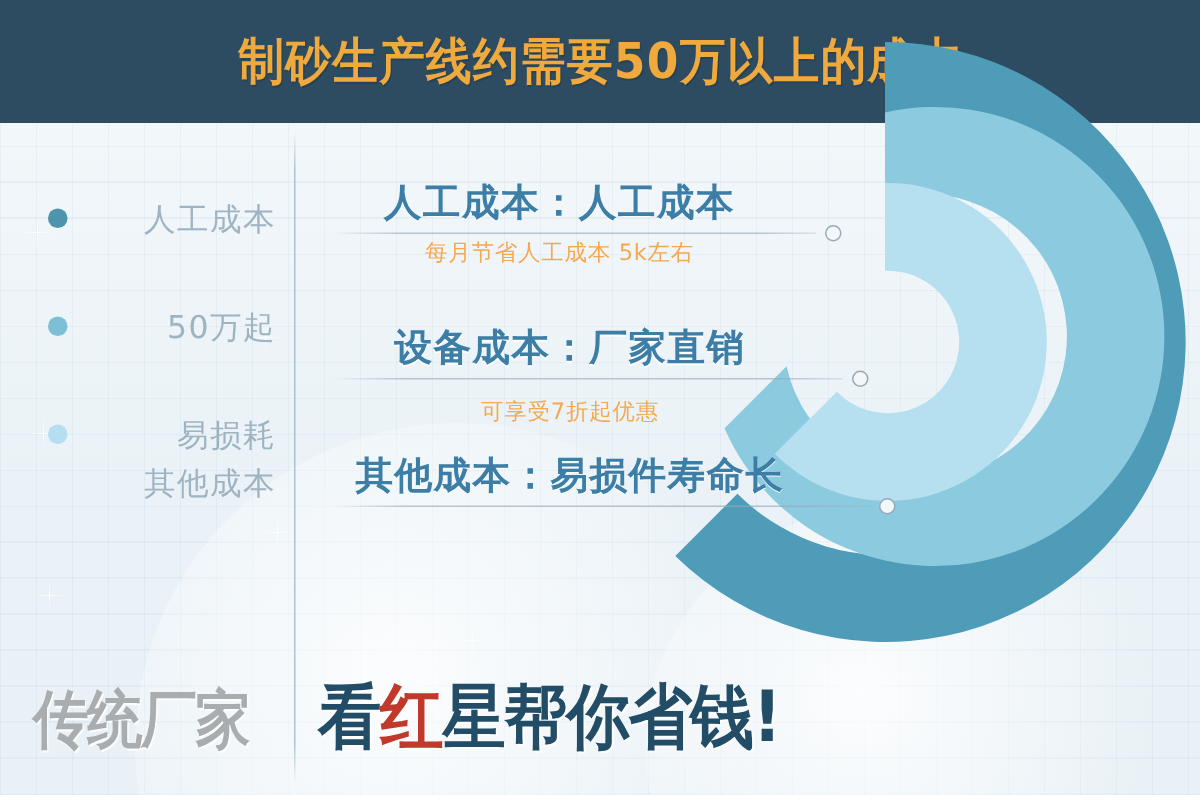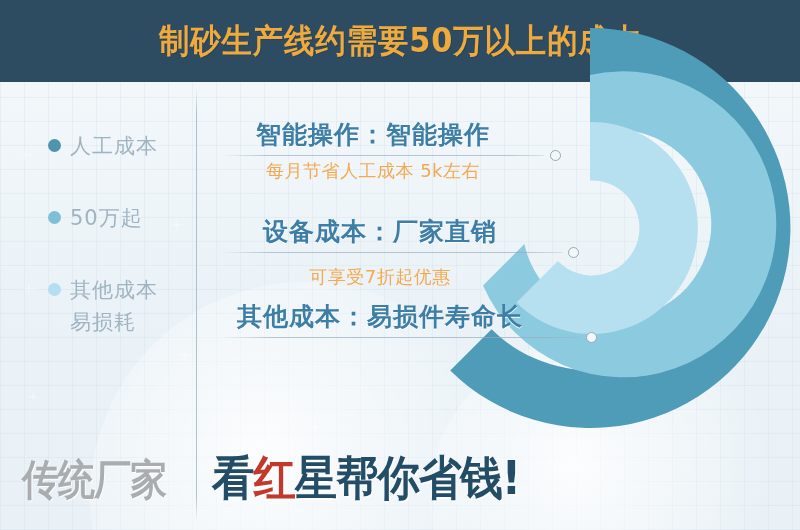--- a/index.html
+++ b/index.html
@@ -59,21 +59,21 @@
   }
 
   
   .divider {
     position:absolute; left:196px; top:88px; width:1px; height:434px;
     background:linear-gradient(180deg, rgba(150,175,192,0) 0%, rgba(150,175,192,0.75) 6%, rgba(150,175,192,0.75) 94%, rgba(150,175,192,0) 100%);
   }
 
   
   .sidebar {
-    position:absolute; left:40px; top:130px; width:160px;
+    position:absolute; left:24px; top:130px; width:160px;text-align:right;
   }
   .side-item { position:relative; margin-bottom:40px; padding-left:30px; }
   .side-dot {
     position:absolute; left:8px; top:9px;
     width:13px; height:13px; border-radius:50%;
   }
   .side-dot.d1 { background:#4e94ac; }
   .side-dot.d2 { background:#7dc0d6; }
   .side-dot.d3 { background:#b5def0; }
   .side-line {
@@ -94,21 +94,21 @@
     position:relative;
     height:1px; margin:4px 0 3px 12px;
     background:linear-gradient(90deg, rgba(150,170,185,0) 0%, rgba(150,170,185,0.65) 14%, rgba(150,170,185,0.65) 88%, rgba(150,170,185,0.25) 100%);
   }
   .mi-circle {
     position:absolute; right:-17px; top:-5px;
     width:11px; height:11px; border-radius:50%;
     border:1.6px solid #9aa9b4; background:#f2f7fa;
   }
   .mi-sub {
-    font-size:18px; color:#f5a94f; letter-spacing:0.5px;
+    font-size:15px; color:#f5a94f; letter-spacing:0.5px;
     text-align:center; white-space:nowrap;
   }
   .item1 .mi-head, .item1 .mi-sub { padding-right:14px; }
   .item2 .mi-head, .item2 .mi-sub { padding-right:0px;margin-top:12px; }
   .item3 .mi-head, .item3 .mi-sub { padding-right:0px; }
   .item2 .mi-rule { margin-right:-12px; }
   .item3 .mi-rule { margin-right:-30px; }
   .item1 .mi-rule { margin-right:6px; }
 
   
@@ -194,30 +194,30 @@
       <div class="side-line">人工成本</div>
     </div>
 
     <div class="side-item">
       <span class="side-dot d2"></span>
       <div class="side-line">50万起</div>
     </div>
 
     <div class="side-item">
       <span class="side-dot d3"></span>
+      <div class="side-line">易损耗</div>
       <div class="side-line">其他成本</div>
-      <div class="side-line">易损耗</div>
     </div>
 
   </div>
 
   <div class="main-list">
 
     <div class="main-item item1">
-      <div class="mi-head">智能操作：智能操作</div>
+      <div class="mi-head">人工成本：人工成本</div>
       <div class="mi-rule">
         <span class="mi-circle"></span>
       </div>
       <div class="mi-sub">每月节省人工成本 5k左右</div>
     </div>
 
     <div class="main-item item2">
       <div class="mi-head">设备成本：厂家直销</div>
       <div class="mi-rule">
         <span class="mi-circle"></span>

